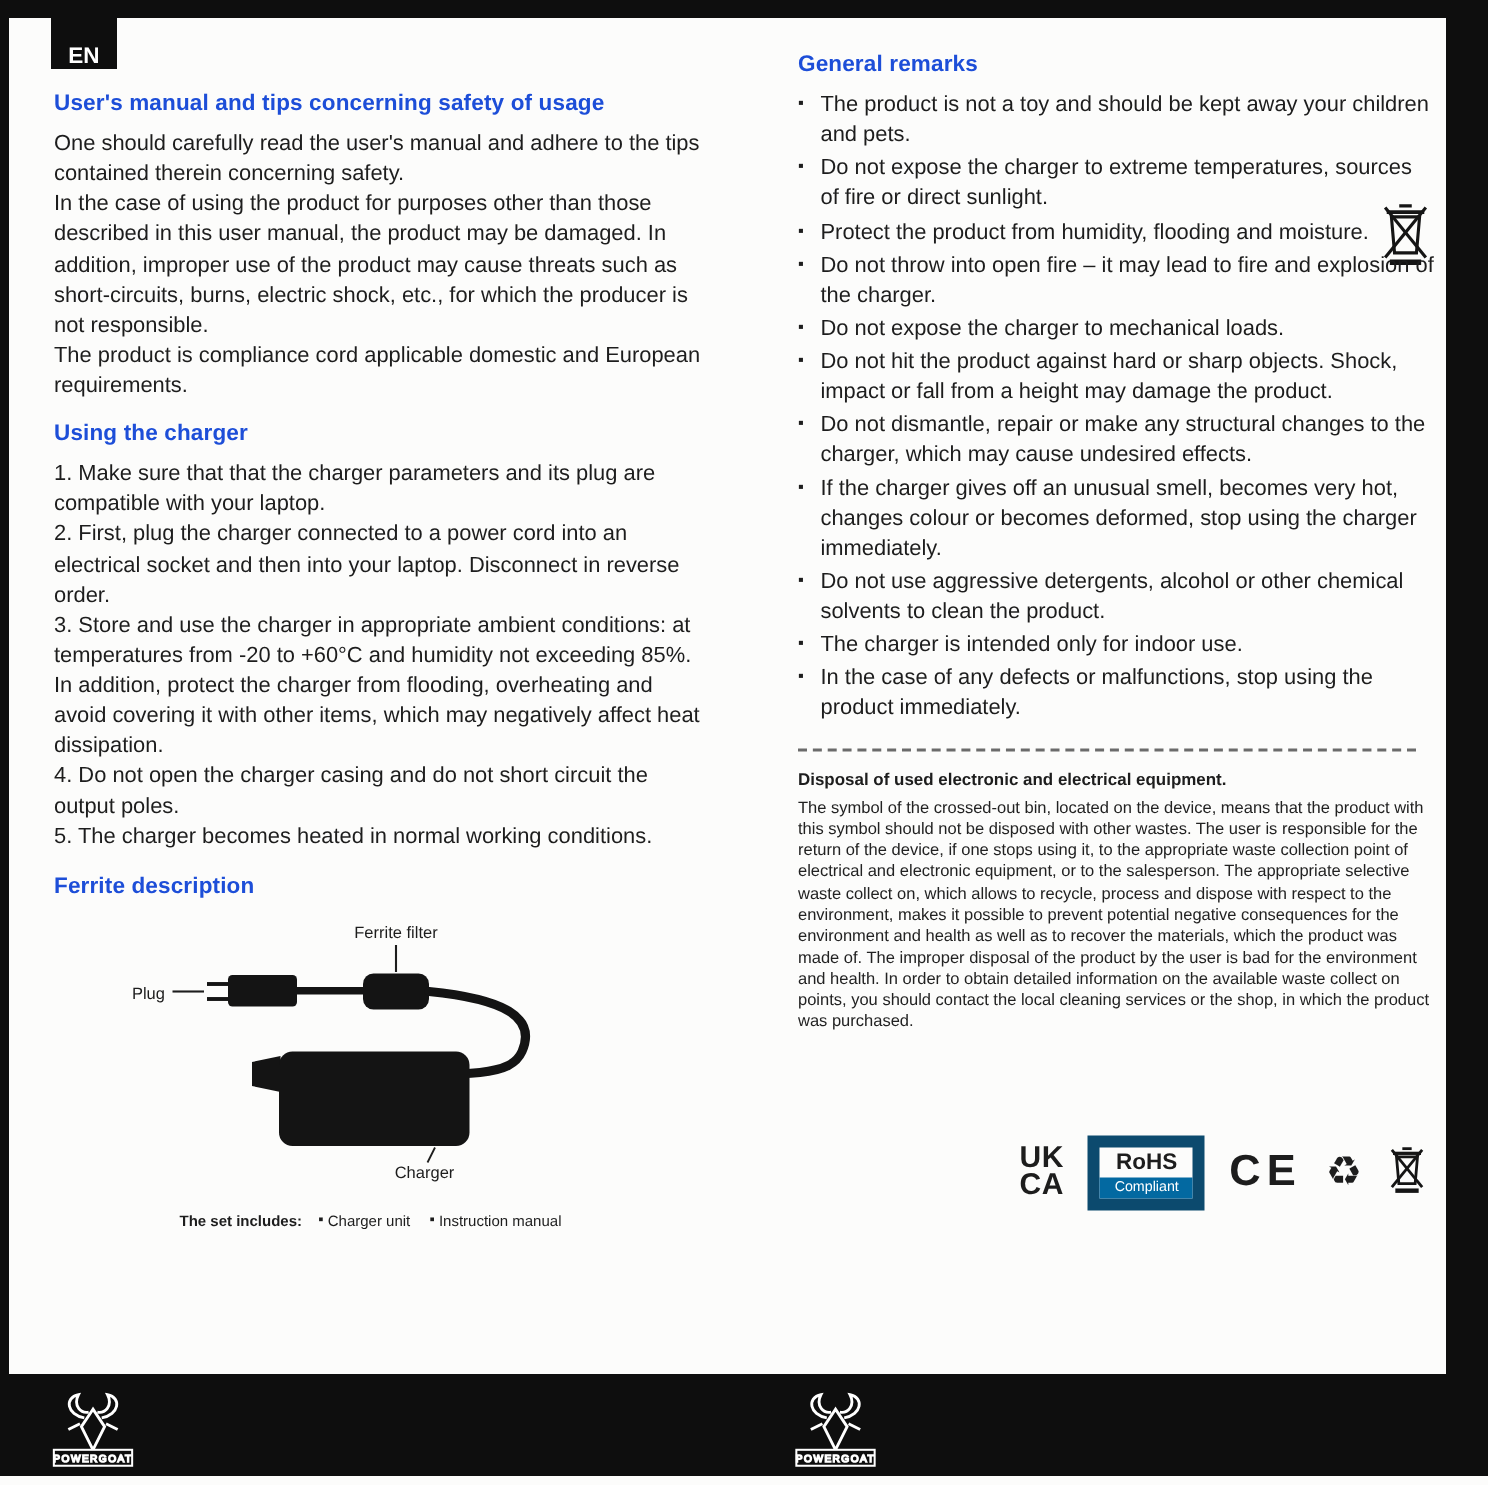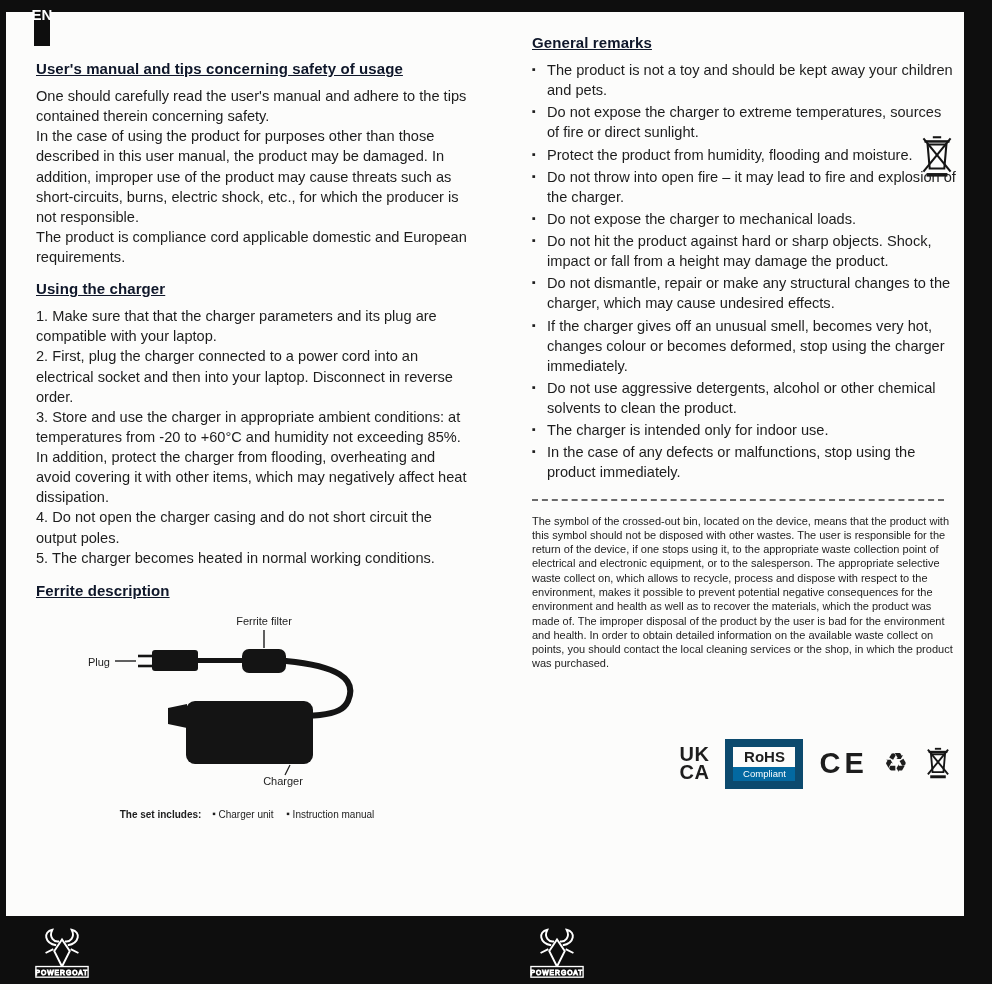--- a/index.html
+++ b/index.html
@@ -4,27 +4,27 @@
 <style>
   html,body{margin:0;padding:0;background:#e9e9e7;}
   .page{position:relative;width:992px;height:990px;background:#fcfcfb;overflow:hidden;
         font-family:"Liberation Sans",sans-serif;color:#1d1d1d;}
   .bar{position:absolute;background:#0e0e0e;}
   .top-bar{top:0;left:0;width:992px;height:12px;}
   .left-strip{top:0;left:0;width:6px;height:984px;}
   .right-strip{top:0;right:0;width:28px;height:984px;}
   .bottom-bar{left:0;top:916px;width:992px;height:68px;}
 
-  .lang-badge{position:absolute;left:34px;top:6px;width:16px;height:40px;background:#0e0e0e;
-      color:#fff;font-weight:bold;font-size:15px;display:flex;align-items:flex-start;justify-content:center;}
+  .lang-badge{position:absolute;left:34px;top:6px;width:44px;height:40px;background:#0e0e0e;
+      color:#fff;font-weight:bold;font-size:15px;display:flex;align-items:flex-end;justify-content:center;}
 
   .col-left{position:absolute;left:36px;top:60px;width:432px;}
   .col-right{position:absolute;left:532px;top:34px;width:424px;}
 
-  h2{font-size:15px;margin:0 0 9px 0;color:#0f172a;letter-spacing:.1px;text-decoration:underline;}
+  h2{font-size:15px;margin:0 0 9px 0;color:#1d4ed8;letter-spacing:.1px;}
   .h-using{margin-top:13px;}
   .h-desc{margin-top:14px;}
   .body-txt p{margin:0;font-size:14.6px;line-height:1.38;}
   .body-txt{margin-bottom:4px;}
 
   ul.remarks{list-style:none;margin:0;padding:0;}
   ul.remarks li{position:relative;padding-left:15px;font-size:14.6px;line-height:1.38;margin-bottom:2px;}
   ul.remarks li::before{content:"▪";position:absolute;left:0;top:0;font-size:11px;line-height:1.8;}
 
   .dashed-divider{border:none;border-top:2px dashed #6b6b6b;margin:16px 0 13px 0;width:412px;}
@@ -142,20 +142,21 @@
       <li>Do not hit the product against hard or sharp objects. Shock, impact or fall from a height may damage the product.</li>
       <li>Do not dismantle, repair or make any structural changes to the charger, which may cause undesired effects.</li>
       <li>If the charger gives off an unusual smell, becomes very hot, changes colour or becomes deformed, stop using the charger immediately.</li>
       <li>Do not use aggressive detergents, alcohol or other chemical solvents to clean the product.</li>
       <li>The charger is intended only for indoor use.</li>
       <li>In the case of any defects or malfunctions, stop using the product immediately.</li>
     </ul>
 
     <hr class="dashed-divider">
 
+    <p class="disposal-heading">Disposal of used electronic and electrical equipment.</p>
     <p class="disposal-body">The symbol of the crossed-out bin, located on the device, means that the product with this symbol should not be disposed with other wastes. The user is responsible for the return of the device, if one stops using it, to the appropriate waste collection point of electrical and electronic equipment, or to the salesperson. The appropriate selective waste collect on, which allows to recycle, process and dispose with respect to the environment, makes it possible to prevent potential negative consequences for the environment and health as well as to recover the materials, which the product was made of. The improper disposal of the product by the user is bad for the environment and health. In order to obtain detailed information on the available waste collect on points, you should contact the local cleaning services or the shop, in which the product was purchased.</p>
 
     <div class="marks-row">
       <div class="ukca">
         <div>UK</div>
         <div>CA</div>
       </div>
       <div class="rohs">
         <div class="rohs-top">RoHS</div>
         <div class="rohs-sub">Compliant</div>

